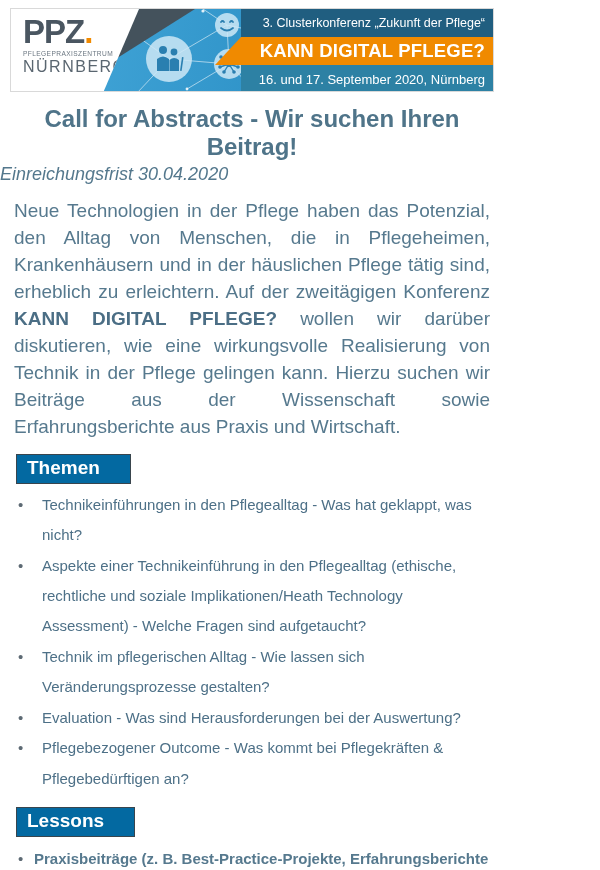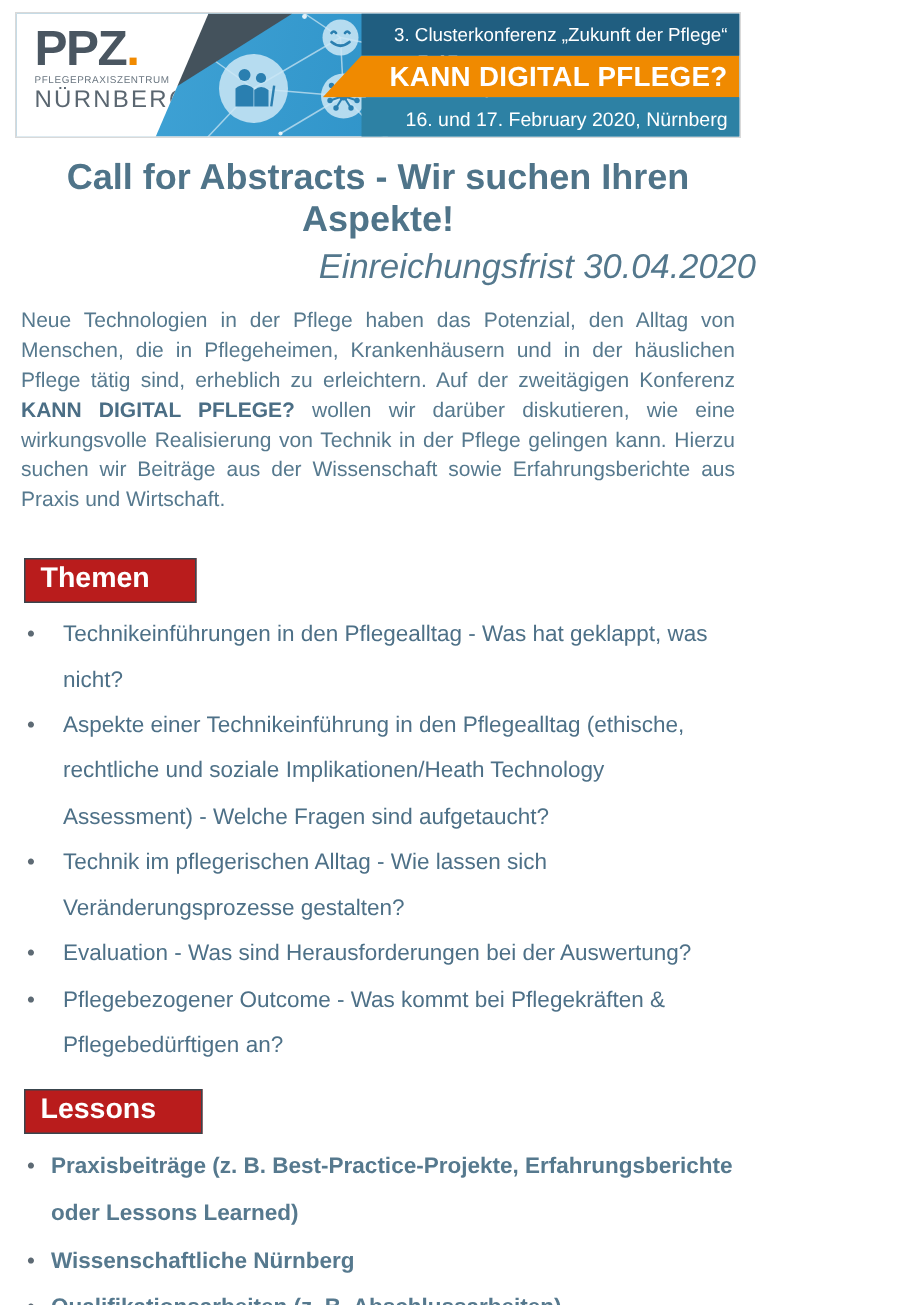--- a/index.html
+++ b/index.html
@@ -23,28 +23,28 @@
   .right-col { position:absolute; right:0; top:0; width:252px; height:84px; z-index:4;
                display:flex; flex-direction:column; }
   .row { display:flex; align-items:center; justify-content:flex-end; padding-right:8px; color:#fff; }
   .row.conf { height:28px; background:#205e80; font-size:12.5px; }
   .row.orange { height:28px; background:#f08a00; margin-left:-26px; font-weight:bold; font-size:18.5px;
                 clip-path:polygon(26px 0,100% 0,100% 100%,0 100%); letter-spacing:.2px; }
   .row.date { height:28px; background:#2d81a4; font-size:13px; }
 
   
   .title { margin-top:13px; text-align:center; font-size:24px; font-weight:bold; color:#4f7489; }
-  .subtitle { text-align:right; font-size:23px; font-style:italic; color:#54788d; margin-top:3px; }
+  .subtitle { text-align:left; font-size:18px; font-style:italic; color:#54788d; margin-top:3px; }
 
   
-  .intro { margin:13px 14px 16px 14px; font-size:14px; line-height:1.42; color:#56798e; text-align:justify; }
+  .intro { margin:13px 14px 0 14px; font-size:19px; line-height:1.42; color:#56798e; text-align:justify; }
   .intro b { color:#4b6e85; }
   .fields-intro { margin:20px 14px 0 16px; font-size:15px; font-weight:bold; color:#56798e; }
 
-  .section-box { display:inline-block; margin:13px 0 0 16px; background:#b91c1c; border:1px solid #39454d;
+  .section-box { display:inline-block; margin:13px 0 0 16px; background:#0369a1; border:1px solid #39454d;
                  color:#fff; font-size:19px; font-weight:bold; min-width:112px; padding:2px 30px 4px 10px; }
 
   ul.blist { list-style:none; margin:6px 14px 0 18px; }
   ul.blist li { position:relative; color:#4d7087; font-size:15px; }
   ul.themen li { font-weight:normal; padding-left:24px; line-height:2.03; }
   ul.formate li { font-weight:bold; color:#56798e; padding-left:16px; line-height:2.1; }
   ul.blist li::before { content:"•"; position:absolute; left:0; top:0; color:#5d6a74; font-weight:normal; }
 </style>
 </head>
 <body>
@@ -132,25 +132,25 @@
       <div class="ppz-sub">PFLEGEPRAXISZENTRUM</div>
       <div class="ppz-city">NÜRNBERG</div>
     </div>
     <div class="dark-tri"></div>
 
     <div class="right-col">
       <div class="row conf">3. Clusterkonferenz „Zukunft der Pflege“</div>
       <div class="row orange">
           <span>KANN DIGITAL PFLEGE?</span>
         </div>
-      <div class="row date">16. und 17. February 2020, Nürnberg</div>
+      <div class="row date">16. und 17. September 2020, Nürnberg</div>
     </div>
   </div>
 
-  <div class="title">Call for Abstracts - Wir suchen Ihren Aspekte!</div>
+  <div class="title">Call for Abstracts - Wir suchen Ihren Beitrag!</div>
   <div class="subtitle">Einreichungsfrist 30.04.2020</div>
 
   <p class="intro"><span>Neue Technologien in der Pflege haben das Potenzial, den Alltag von Menschen, die in Pflegeheimen, Krankenhäusern und in der häuslichen Pflege tätig sind, erheblich zu erleichtern. Auf der zweitägigen Konferenz </span><b>KANN DIGITAL PFLEGE?</b><span> wollen wir darüber diskutieren, wie eine wirkungsvolle Realisierung von Technik in der Pflege gelingen kann. Hierzu suchen wir Beiträge aus der Wissenschaft sowie Erfahrungsberichte aus Praxis und Wirtschaft.</span></p>
 
 
   <div><span class="section-box">Themen</span></div>
   <ul class="blist themen">
     <li>Technikeinführungen in den Pflegealltag - Was hat geklappt, was nicht?</li>
     <li>Aspekte einer Technikeinführung in den Pflegealltag (ethische, rechtliche und soziale Implikationen/Heath Technology Assessment) - Welche Fragen sind aufgetaucht?</li>
     <li>Technik im pflegerischen Alltag - Wie lassen sich Veränderungsprozesse gestalten?</li>

